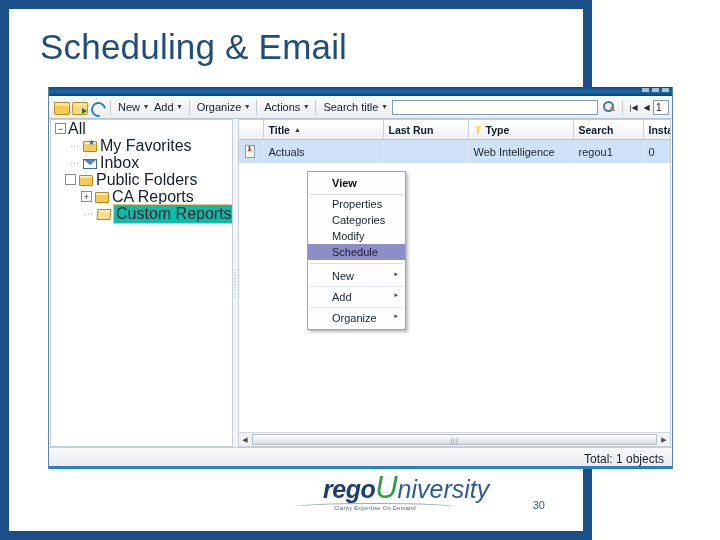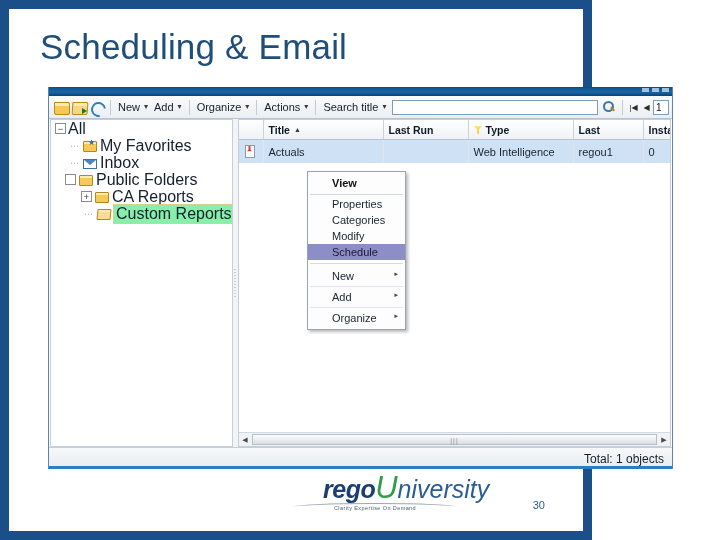--- a/index.html
+++ b/index.html
@@ -95,21 +95,21 @@
   .tico{width:15px;height:13px;flex:0 0 auto;margin-right:3px;position:relative;}
   .tico .f{position:absolute;left:1px;top:2px;width:12px;height:9px;background:#f7ca58;
     border:1px solid #b2891c;border-radius:1px;box-shadow:inset 0 2px 0 #fdeab0;}
   .tico .f.openf{background:#f8dc94;transform:skewX(-6deg);}
   .tico .star{position:absolute;left:6px;top:0px;font-size:8px;color:#2f6fb5;line-height:8px;}
   .tico .env{position:absolute;left:1px;top:3px;width:12px;height:8px;background:#fff;
     border:1px solid #3c6fa5;}
   .tico .env::after{content:"";position:absolute;left:0;top:0;width:0;height:0;
     border-left:6px solid transparent;border-right:6px solid transparent;border-top:5px solid #4a86c5;}
   .tlbl{font-size:16px;color:#14202c;}
-  .tnode.selected .tlbl{background:#86efac;outline:1px solid #d9cf8a;padding:0 2px;}
+  .tnode.selected .tlbl{background:#14b8a6;outline:1px solid #d9cf8a;padding:0 2px;}
 
   #splitter{position:absolute;left:184px;top:0;width:5px;bottom:22px;background:#f2f4f7;}
   #splitter .grip{position:absolute;left:1px;top:50%;margin-top:-14px;width:2px;height:28px;
     background:repeating-linear-gradient(#c5ced6 0 1px,transparent 1px 3px);}
 
   #list-pane{
     position:absolute;left:189px;top:0;right:1px;bottom:22px;
     background:#fff;border:1px solid #c6ced6;box-sizing:border-box;overflow:hidden;
   }
   table.grid{width:100%;border-collapse:collapse;table-layout:fixed;}
@@ -301,21 +301,21 @@
               <th>
                 <span>Title</span><span class="sort-asc">▲</span>
               </th>
               <th>
                 <span>Last Run</span>
               </th>
               <th>
                 <span class="funnel"></span><span>Type</span>
               </th>
               <th>
-                <span>Last</span>
+                <span>Search</span>
               </th>
               <th>
                 <span>Insta</span>
               </th>
             </tr>
           </thead>
           <tbody>
             <tr class="row selected">
               <td>
                 <span class="doc-ico">

